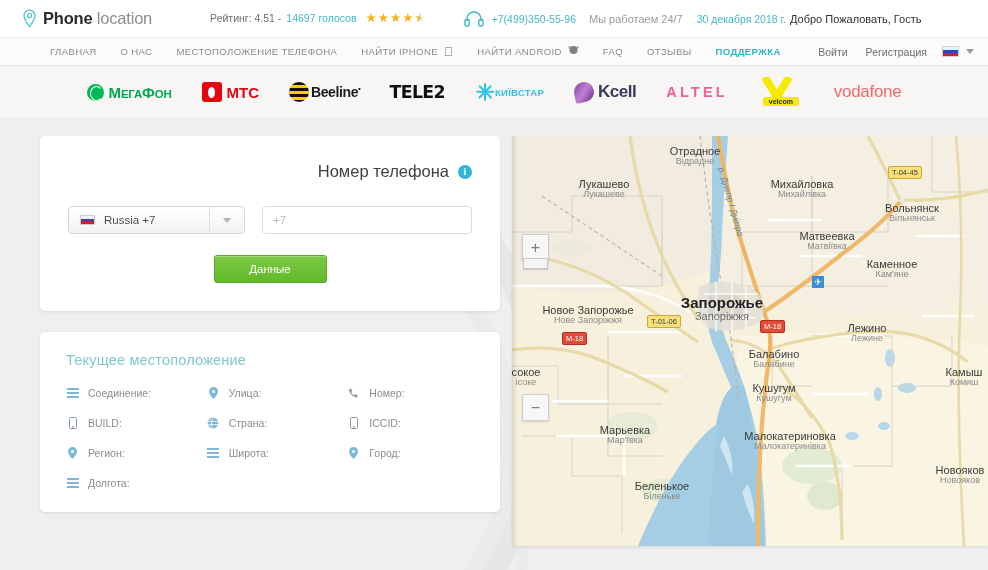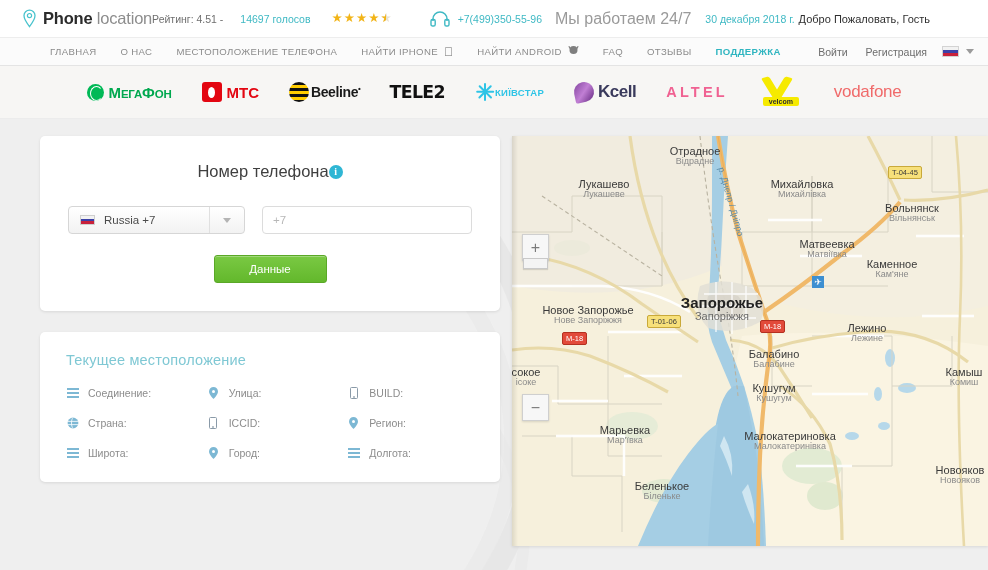--- a/index.html
+++ b/index.html
@@ -22,34 +22,34 @@
     padding: 0 14px 0 22px;
     position: relative;
     z-index: 20;
   }
   .logo { display: flex; align-items: center; gap: 6px; }
   .pin-icon { width: 15px; height: 19px; display: block; }
   .logo-text { font-size: 16.5px; letter-spacing: -.2px; white-space: nowrap; }
   .logo-text .b { font-weight: bold; color: #2b2b2b; }
   .logo-text .g { color: #8d8d8d; font-weight: normal; }
 
-  .rating { display: flex; align-items: flex-end; gap: 17px; font-size: 10.5px; white-space: nowrap; }
+  .rating { margin-left: 58px; display: flex; align-items: flex-start; gap: 5px; font-size: 10.5px; white-space: nowrap; }
   .rating .lbl { color: #6f6f6f; }
   .rating .votes { color: #3fb9c4; }
   .stars { display: flex; align-items: center; gap: 1px; margin-left: 4px; }
   .star { color: #f2b417; font-size: 12.5px; line-height: 1; }
   .star.half { position: relative; color: #e8e2d4; }
   .star.half::before {
     content: "\2605"; position: absolute; left: 0; top: 0;
     width: 52%; overflow: hidden; color: #f2b417;
   }
 
   .headset { margin-left: 38px; display: flex; align-items: center; }
   .phone-num { margin-left: 8px; font-size: 10.5px; color: #3fb9c4; white-space: nowrap; }
-  .work247 { margin-left: 13px; font-size: 16px; color: #9a9a9a; white-space: nowrap; }
+  .work247 { margin-left: 13px; font-size: 11px; color: #9a9a9a; white-space: nowrap; }
   .topdate { margin-left: 14px; font-size: 10.5px; color: #3fb9c4; white-space: nowrap; }
   .welcome { margin-left: 4px; font-size: 11px; color: #2f2f2f; white-space: nowrap; }
 
   
   .navbar {
     height: 29px;
     background: #fbfbfb;
     border-top: 1px solid #ededed;
     border-bottom: 1px solid #e4e4e4;
     display: flex;
@@ -200,21 +200,21 @@
   .left-col { width: 512px; padding-left: 40px; padding-right: 12px; }
 
   .card {
     background: #ffffff;
     border-radius: 5px;
     box-shadow: 0 1px 3px rgba(0,0,0,.10);
   }
   .card-form { padding: 26px 28px 28px 28px; }
   .form-title {
     text-align: center; font-size: 16.5px; color: #3f3f3f;
-    display: flex; align-items: center; justify-content: center; 
+    display: flex; align-items: center; justify-content: flex-end; gap: 9px;
   }
   .info-icon {
     width: 14px; height: 14px; border-radius: 50%; background: #2fb6d4;
     color: #fff; font-size: 10px; font-weight: bold; line-height: 14px;
     text-align: center; font-family: "Liberation Serif", serif; cursor: pointer;
   }
   .form-row { display: flex; gap: 17px; margin-top: 25px; }
   .country-select {
     flex: 0 0 177px; height: 28px; display: flex; align-items: center;
     border: 1px solid #d6d6d6; border-radius: 4px;
@@ -509,20 +509,29 @@
                   <path d="M4.5 0C2 0 0 2 0 4.5C0 7.5 4.5 12 4.5 12S9 7.5 9 4.5C9 2 7 0 4.5 0z" fill="#7db8d4"></path>
                   <circle cx="4.5" cy="4.4" r="1.5" fill="#fff"></circle>
                 </svg>
             </span>
             <span>Улица:</span>
             <span></span>
           </div>
 
           <div class="info-item">
             <span class="ico">
+              <svg width="11" height="11" viewBox="0 0 11 11">
+                  <path d="M1 1.5 3 .6l1.4 2.4-1.3 1c.6 1.5 1.8 2.7 3.3 3.3l1-1.3 2.4 1.4-.9 2c-2.7.5-8.4-4.6-7.9-7.9z" fill="#8a9aa8"></path>
+                </svg>
+            </span>
+            <span>Номер:</span>
+            <span></span>
+          </div>
+          <div class="info-item">
+            <span class="ico">
               <svg width="8" height="12" viewBox="0 0 8 12">
                   <rect x=".5" y=".5" width="7" height="11" rx="1" fill="none" stroke="#8a9aa8"></rect>
                   <rect x="3" y="9.4" width="2" height="1.2" fill="#8a9aa8"></rect>
                 </svg>
             </span>
             <span>BUILD:</span>
             <span></span>
           </div>
 
           <div class="info-item">
@@ -746,21 +755,21 @@
           <span class="ua">Лукашеве</span>
         </div>
         <div class="map-label" style="left:290px; top:42px;">
           <span class="ru">Михайловка</span>
           <span class="ua">Михайлівка</span>
         </div>
         <div class="map-label" style="left:400px; top:66px;">
           <span class="ru">Вольнянск</span>
           <span class="ua">Вільнянськ</span>
         </div>
-        <div class="map-label" style="left:315px; top:102px;">
+        <div class="map-label" style="left:315px; top:94px;">
           <span class="ru">Матвеевка</span>
           <span class="ua">Матвіївка</span>
         </div>
         <div class="map-label" style="left:380px; top:122px;">
           <span class="ru">Каменное</span>
           <span class="ua">Кам'яне</span>
         </div>
         <div class="map-label" style="left:76px; top:168px;">
           <span class="ru">Новое Запорожье</span>
           <span class="ua">Нове Запоріжжя</span>

